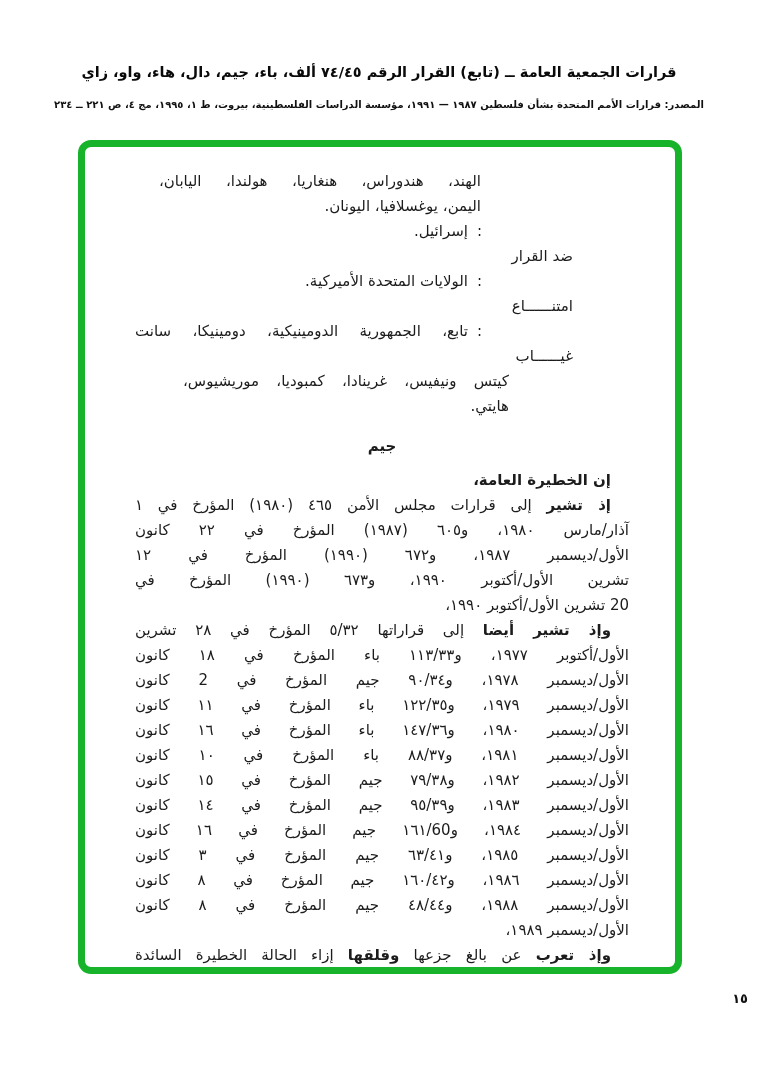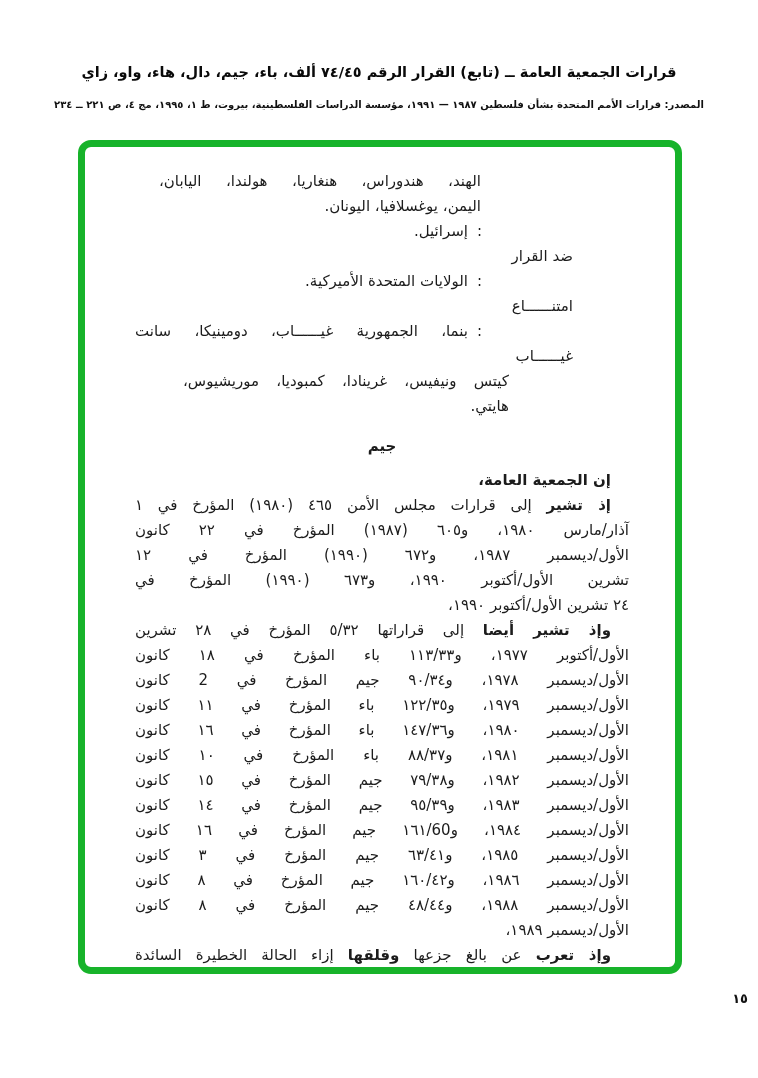--- a/index.html
+++ b/index.html
@@ -53,39 +53,39 @@
             <div class="val e">إسرائيل.</div>
           </div>
           <div class="row line">
             <span class="lbl">امتنــــــاع</span>
             <span class="cln">:</span>
             <div class="val e">الولايات المتحدة الأميركية.</div>
           </div>
           <div class="row line">
             <span class="lbl">غيــــــاب</span>
             <span class="cln">:</span>
-            <div class="val j">بنما، الجمهورية غيــــــاب، دومينيكا، سانت</div>
+            <div class="val j">تابع، الجمهورية الدومينيكية، دومينيكا، سانت</div>
           </div>
         </div>
         <div class="vlist2">
           <div class="line j">كيتس ونيفيس، غرينادا، كمبوديا، موريشيوس،</div>
           <div class="line e">هايتي.</div>
         </div>
         <div class="center-head">
           <div class="line "><b>جيم</b></div>
         </div>
         <div>
-          <div class="line e ind"><b>إن الجمعية العامة،</b></div>
+          <div class="line e ind"><b>إن الخطيرة العامة،</b></div>
         </div>
         <div>
           <div class="line j ind"><b>إذ تشير</b> إلى قرارات مجلس الأمن ٤٦٥ (١٩٨٠) المؤرخ في ١</div>
           <div class="line j">آذار/مارس ١٩٨٠، و٦٠٥ (١٩٨٧) المؤرخ في ٢٢ كانون</div>
           <div class="line j">الأول/ديسمبر ١٩٨٧، و٦٧٢ (١٩٩٠) المؤرخ في ١٢</div>
           <div class="line j">تشرين الأول/أكتوبر ١٩٩٠، و٦٧٣ (١٩٩٠) المؤرخ في</div>
-          <div class="line e">٢٤ تشرين الأول/أكتوبر ١٩٩٠،</div>
+          <div class="line e">20 تشرين الأول/أكتوبر ١٩٩٠،</div>
         </div>
         <div>
           <div class="line j ind"><b>وإذ تشير أيضا</b> إلى قراراتها ٥/٣٢ المؤرخ في ٢٨ تشرين</div>
           <div class="line j">الأول/أكتوبر ١٩٧٧، و١١٣/٣٣ باء المؤرخ في ١٨ كانون</div>
           <div class="line j">الأول/ديسمبر ١٩٧٨، و٩٠/٣٤ جيم المؤرخ في 2 كانون</div>
           <div class="line j">الأول/ديسمبر ١٩٧٩، و١٢٢/٣٥ باء المؤرخ في ١١ كانون</div>
           <div class="line j">الأول/ديسمبر ١٩٨٠، و١٤٧/٣٦ باء المؤرخ في ١٦ كانون</div>
           <div class="line j">الأول/ديسمبر ١٩٨١، و٨٨/٣٧ باء المؤرخ في ١٠ كانون</div>
           <div class="line j">الأول/ديسمبر ١٩٨٢، و٧٩/٣٨ جيم المؤرخ في ١٥ كانون</div>
           <div class="line j">الأول/ديسمبر ١٩٨٣، و٩٥/٣٩ جيم المؤرخ في ١٤ كانون</div>

